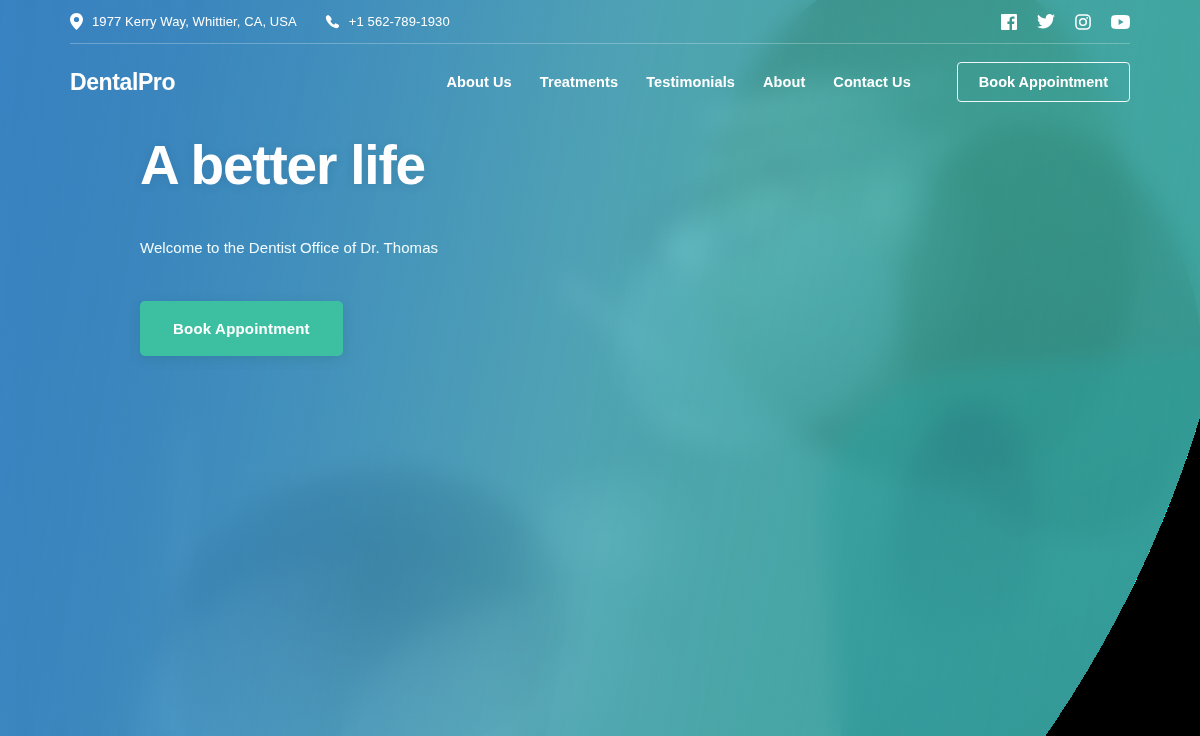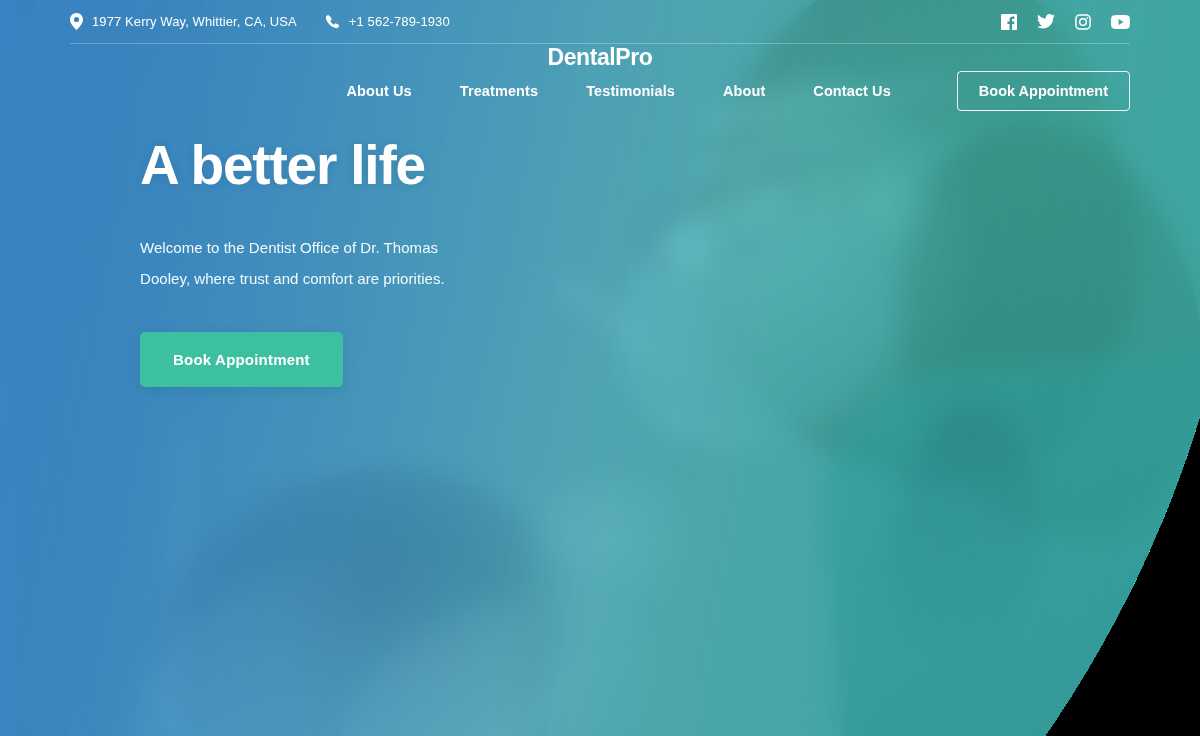--- a/index.html
+++ b/index.html
@@ -265,33 +265,32 @@
     align-items: center;
     gap: 20px;
   }
   .social { display: block; color: #fff; line-height: 0; }
 
   
   .nav {
     height: 76px;
     display: flex;
     align-items: center;
-    flex-direction: column;
   }
   .logo {
     color: #fff;
     font-size: 23px;
     font-weight: bold;
     letter-spacing: -0.4px;
   }
   .nav-links {
     margin-left: auto;
     display: flex;
     align-items: center;
-    gap: 48px;
+    gap: 28px;
   }
   .nav-link {
     color: #fff;
     font-size: 14.5px;
     font-weight: bold;
     letter-spacing: .1px;
     text-decoration: none;
     white-space: nowrap;
   }
   .nav-cta {
@@ -445,20 +444,19 @@
           <button class="nav-cta">Book Appointment</button>
         </div>
       </div>
 
       <div class="copy">
         <h1 class="headline">
           <span>A better life</span>
         </h1>
         <p class="subhead">
           <span>Welcome to the Dentist Office of Dr. Thomas</span>
-          <span>Dooley, where trust and comfort are priorities.</span>
         </p>
         <button class="hero-cta">Book Appointment</button>
       </div>
 
     </div>
   </div>
 </div>
 
 </body></html>

